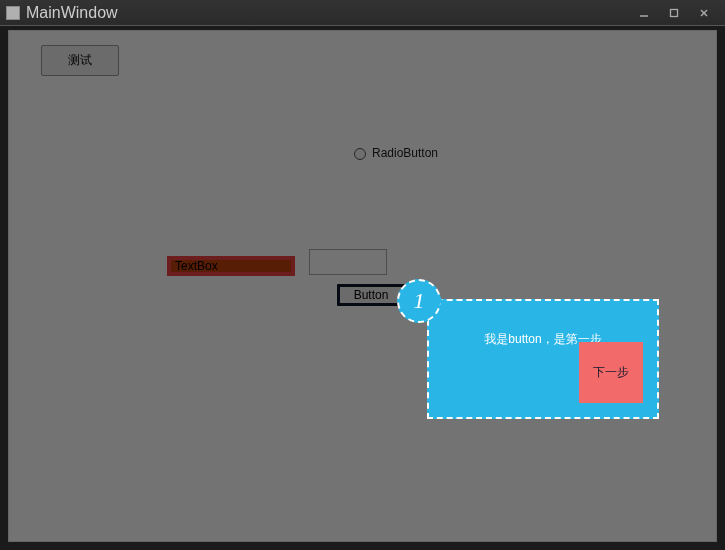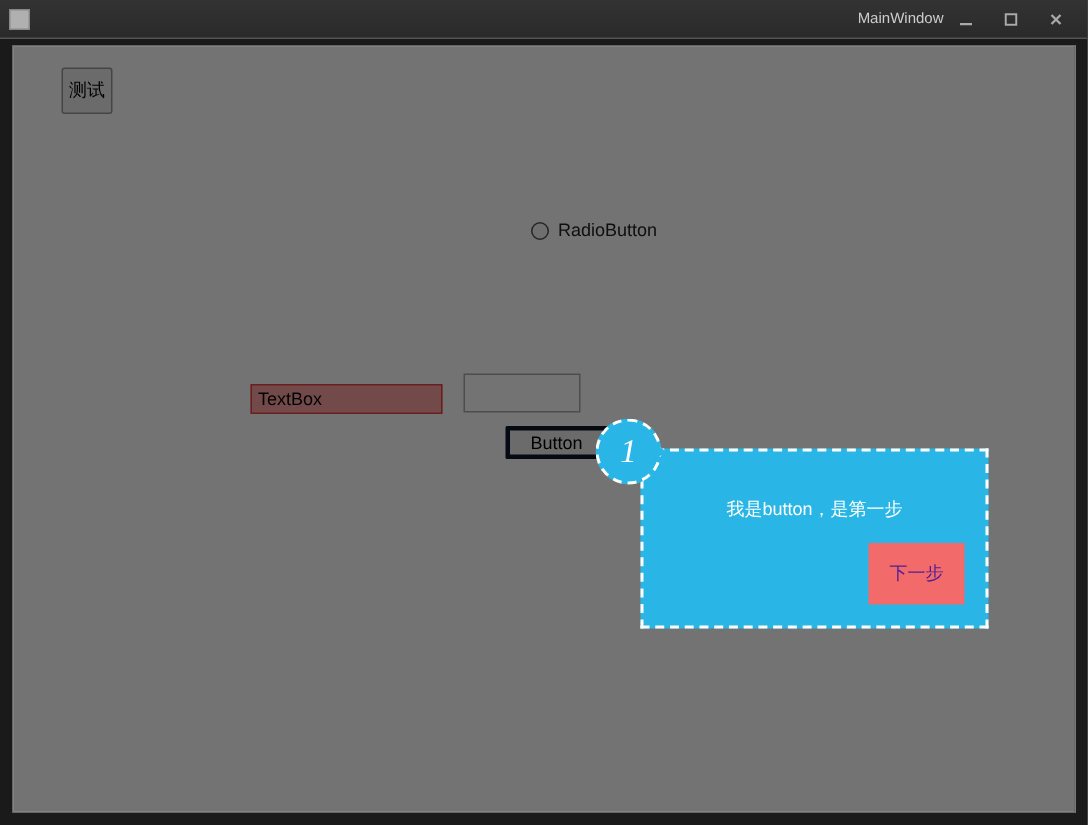--- a/index.html
+++ b/index.html
@@ -21,23 +21,22 @@
       border-bottom: 1px solid #555;
     }
     .titlebar .app-icon {
       width: 14px; height: 14px;
       background: #b0b0b0;
       margin-right: 6px;
       border: 1px solid #888;
     }
     .titlebar .title {
       color: #ccc;
-      font-size: 10px;
+      font-size: 16px;
       flex: 1;
-      text-align: right;
     }
     .win-btns { display: flex; gap: 0; }
     .win-btn {
       width: 30px; height: 20px;
       display: flex; align-items: center; justify-content: center;
       color: #aaa;
       cursor: pointer;
       font-size: 12px;
     }
     .client-area {
@@ -49,21 +48,21 @@
     
     .dim-overlay {
       position: absolute;
       inset: 0;
       background: rgba(0,0,0,0.55);
       pointer-events: none;
     }
     .test-btn {
       position: absolute;
       top: 14px; left: 32px;
-      padding: 6px 4px;
+      padding: 6px 26px;
       background: #ededed;
       border: 1px solid #999;
       border-radius: 2px;
       font-size: 12px;
       cursor: pointer;
     }
     .radio-wrap {
       position: absolute;
       top: 115px; left: 345px;
       display: flex; align-items: flex-end; gap: 6px;
@@ -74,22 +73,22 @@
       width: 12px; height: 12px;
       border: 1px solid #555;
       border-radius: 50%;
       background: #f5f5f5;
       display: inline-block;
     }
     .textbox1 {
       position: absolute;
       top: 225px; left: 158px;
       width: 128px; height: 20px;
-      border: 1px solid #ef4444;
-      background: #fca5a5;
+      border: 4px solid #ef4444;
+      background: #c2410c;
       padding: 2px 4px;
       font-size: 12px;
     }
     .textbox2 {
       position: absolute;
       top: 218px; left: 300px;
       width: 78px; height: 26px;
       border: 1px solid #aaa;
       background: #fff;
     }
@@ -150,23 +149,23 @@
       color: #fff;
       font-size: 12px;
       text-align: center;
       margin-top: 4px;
       margin-bottom: 40px;
     }
     .coach-next {
       position: absolute;
       right: 14px; bottom: 14px;
       background: #f36a6a;
-      color: #4c1d95;
+      color: #0f172a;
       border: none;
-      padding: 12px 14px;
+      padding: 22px 14px;
       font-size: 12px;
       cursor: pointer;
     }
   </style>
 </head>
 <body>
 
 <div class="titlebar">
   <div class="app-icon"></div>
   <div class="title">MainWindow</div>

